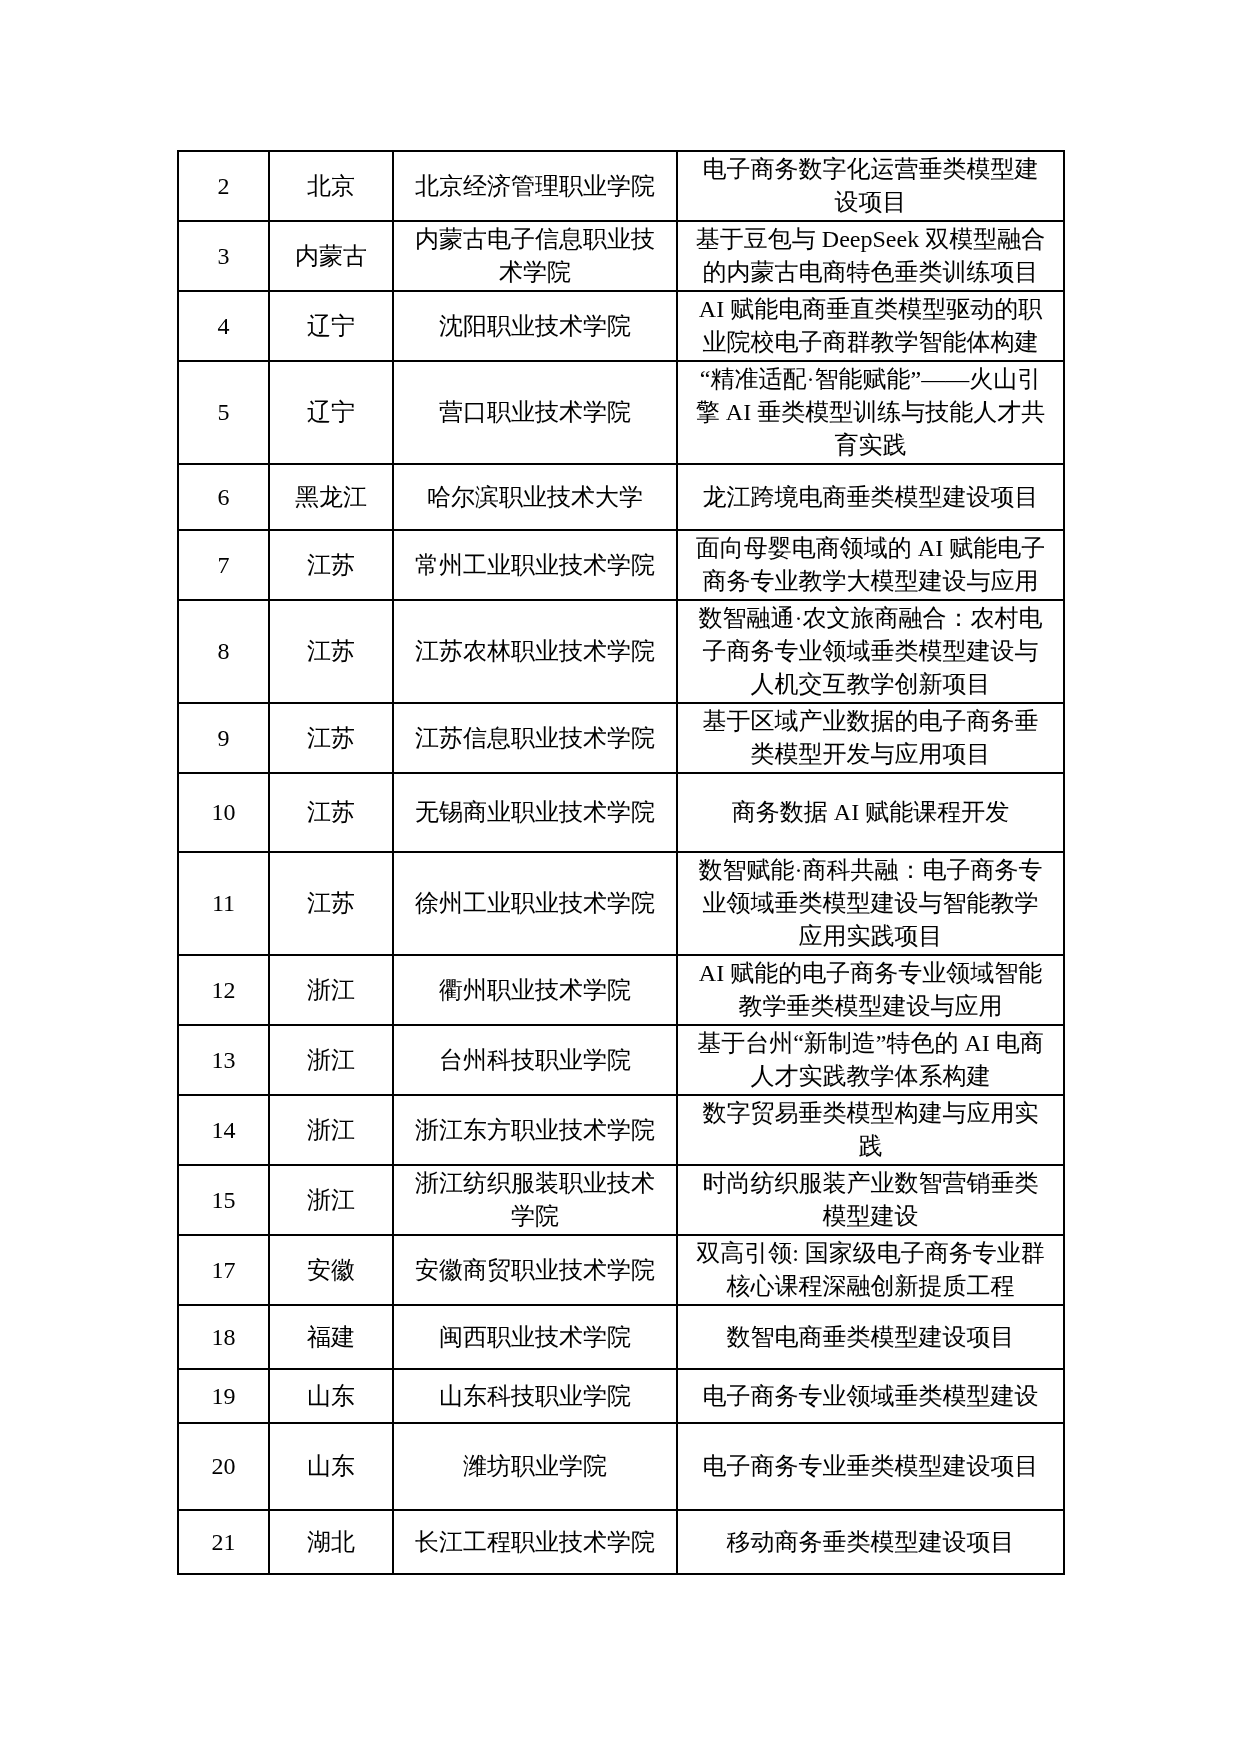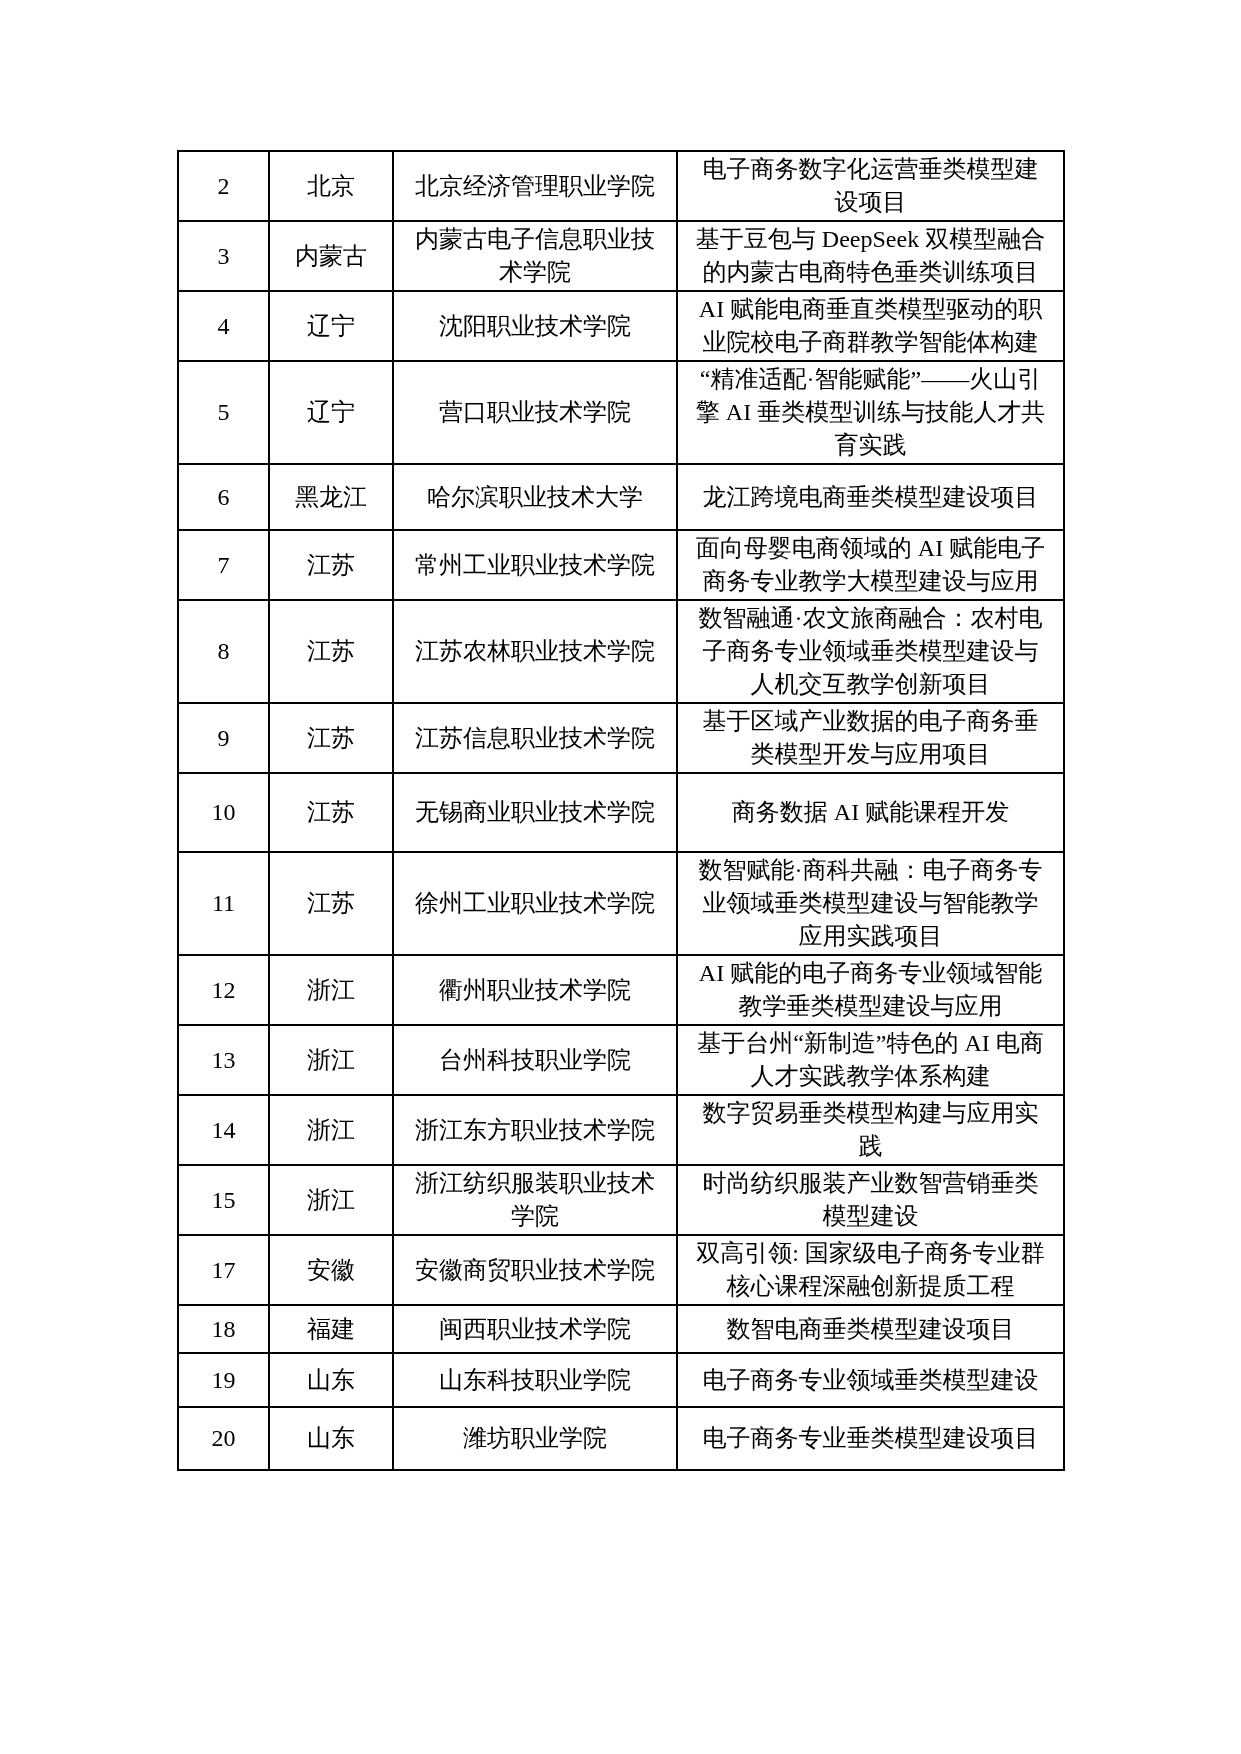--- a/index.html
+++ b/index.html
@@ -148,33 +148,39 @@
         <td class="c-project">时尚纺织服装产业数智营销垂类
 模型建设</td>
       </tr>
       <tr style="height:68px">
         <td class="c-no">17</td>
         <td class="c-prov">安徽</td>
         <td class="c-college">安徽商贸职业技术学院</td>
         <td class="c-project">双高引领: 国家级电子商务专业群
 核心课程深融创新提质工程</td>
       </tr>
-      <tr style="height:48px">
+      <tr style="height:64px">
         <td class="c-no">18</td>
         <td class="c-prov">福建</td>
         <td class="c-college">闽西职业技术学院</td>
         <td class="c-project">数智电商垂类模型建设项目</td>
       </tr>
       <tr style="height:54px">
         <td class="c-no">19</td>
         <td class="c-prov">山东</td>
         <td class="c-college">山东科技职业学院</td>
         <td class="c-project">电子商务专业领域垂类模型建设</td>
       </tr>
-      <tr style="height:63px">
+      <tr style="height:87px">
         <td class="c-no">20</td>
         <td class="c-prov">山东</td>
         <td class="c-college">潍坊职业学院</td>
         <td class="c-project">电子商务专业垂类模型建设项目</td>
+      </tr>
+      <tr style="height:64px">
+        <td class="c-no">21</td>
+        <td class="c-prov">湖北</td>
+        <td class="c-college">长江工程职业技术学院</td>
+        <td class="c-project">移动商务垂类模型建设项目</td>
       </tr>
     </tbody>
   </table>
 </div>
 
 </body></html>

